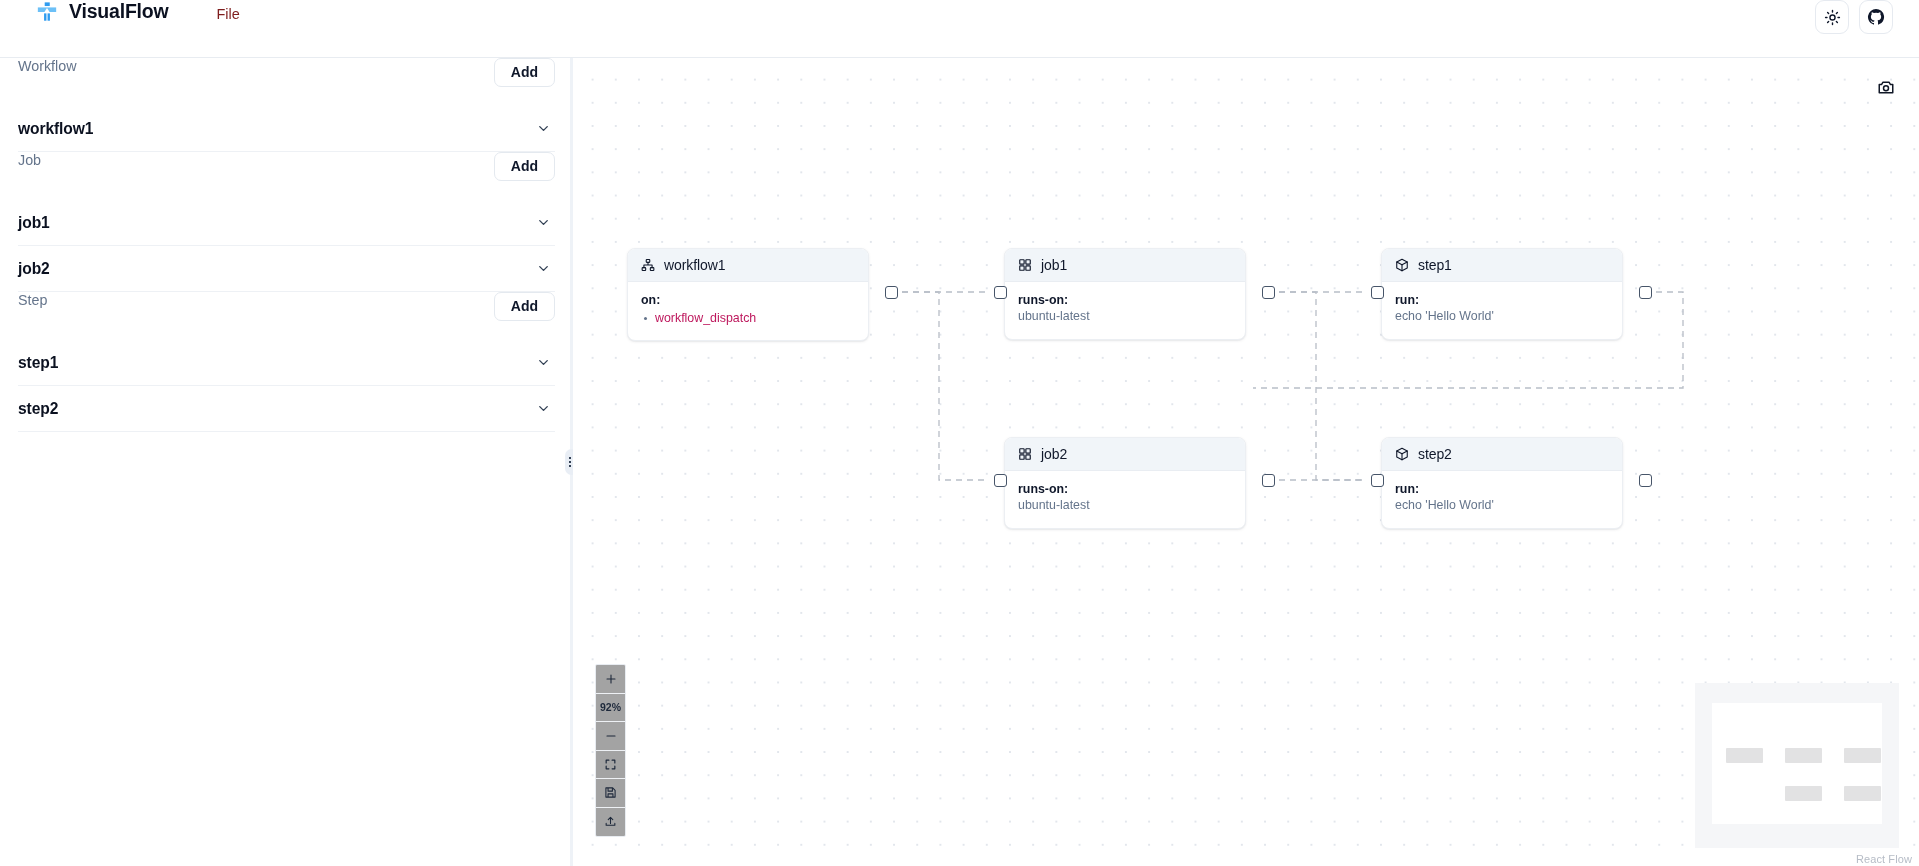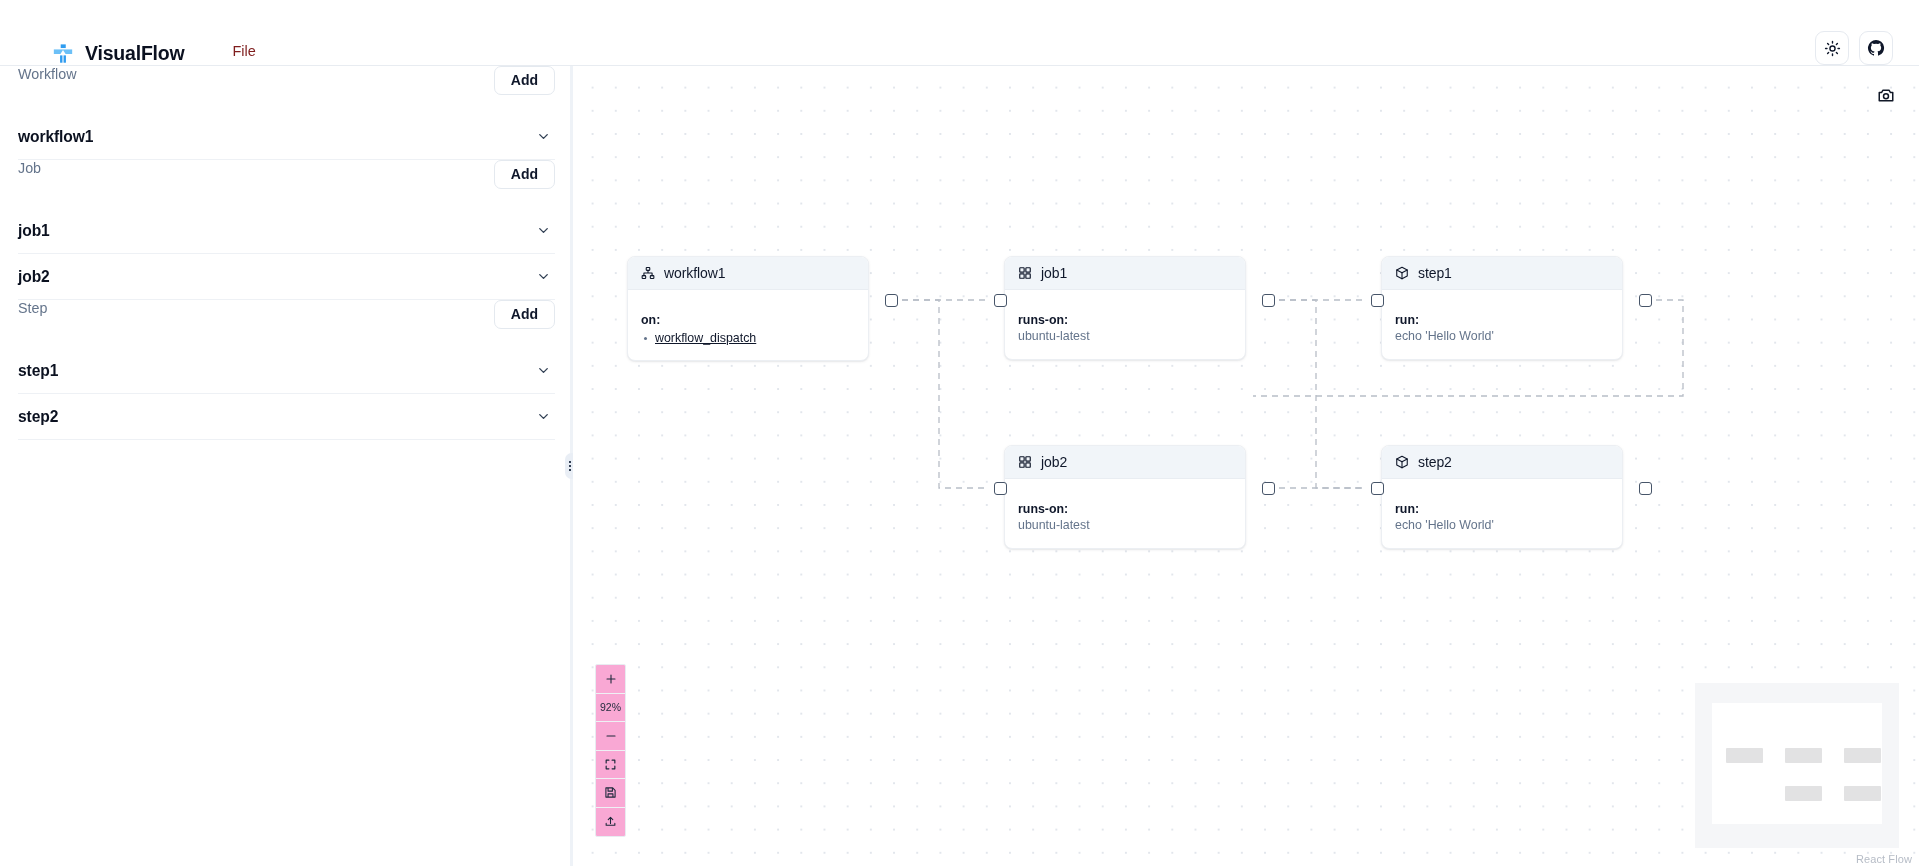--- a/index.html
+++ b/index.html
@@ -8,25 +8,25 @@
     overflow: hidden;
     font-family: "Liberation Sans", sans-serif;
     background: #ffffff;
     color: #0f172a;
   }
   .app { width: 1919px; height: 866px; display: flex; flex-direction: column; }
 
   
   .header {
     height: 58px; min-height: 58px;
-    display: flex; align-items: flex-end;
-    padding: 0 26px 0 52px;
+    display: flex; align-items: flex-start;
+    padding: 0 26px 0 36px;
     border-bottom: 1px solid #e8ecf1;
     background: #fff;
-    position: relative; z-index: 30; margin-top: 8px;
+    position: relative; z-index: 30;
   }
   .brand { display: flex; align-items: center; gap: 11px; }
   .brand-logo { width: 22px; height: 22px; display: block; }
   .brand-name { font-size: 19.5px; font-weight: 700; letter-spacing: -0.2px; color: #0b1120; }
   .menubar { display: flex; align-items: center; margin-left: 38px; }
   .menu-item {
     font-size: 14.5px; color: #7f1d1d; padding: 6px 10px; border-radius: 6px;
     cursor: default;
   }
   .header-spacer { flex: 1; }
@@ -104,27 +104,27 @@
   }
   .node-head {
     background: #f1f5f9;
     border-bottom: 1px solid #e9edf2;
     height: 33px;
     display: flex; align-items: center; gap: 9px;
     padding: 0 13px;
   }
   .node-head svg { display: block; color: #0f172a; }
   .node-title { font-size: 14px; color: #0f172a; letter-spacing: -0.1px; }
-  .node-body { padding: 23px 13px 14px 13px; }
+  .node-body { padding: 11px 13px 14px 13px; }
   .kv-key { font-size: 12.4px; font-weight: 700; color: #0f172a; line-height: 1.28; }
   .kv-val { font-size: 12.4px; color: #64748b; line-height: 1.28; }
   .kv-list { list-style: none; margin: 1px 0 0 0; padding: 0; }
   .kv-list li {
-    font-size: 12.4px; color: #0f172a; line-height: 1.3;
-    position: relative; padding-left: 14px; text-decoration: underline;
+    font-size: 12.4px; color: #be185d; line-height: 1.3;
+    position: relative; padding-left: 14px;
   }
   .kv-list li::before {
     content: ""; position: absolute; left: 3px; top: 7px;
     width: 3px; height: 3px; border-radius: 50%; background: #64748b;
   }
 
   
   .handle {
     position: absolute; width: 13px; height: 13px;
     background: #fff; border: 1.4px solid #475569; border-radius: 3px;
@@ -135,21 +135,21 @@
   .controls {
     position: absolute; left: 22px; bottom: 29px;
     width: 31px;
     border: 1px solid #e8ecf1; border-radius: 2px;
     background: #fff; overflow: hidden;
   }
   .ctrl {
     height: 28.5px; width: 100%;
     display: flex; align-items: center; justify-content: center;
     border-bottom: 1px solid #eef1f5;
-    background: #f9a8d4; cursor: pointer; color: #1e293b;
+    background: #a3a3a3; cursor: pointer; color: #1e293b; font-weight: bold;
   }
   .ctrl:last-child { border-bottom: none; }
   .ctrl-zoom { font-size: 10.5px; color: #1e293b; }
   .ctrl svg { display: block; }
 
   
   .minimap {
     position: absolute; right: 20px; bottom: 18px;
     width: 204px; height: 165px;
     background: #f5f6f8;

